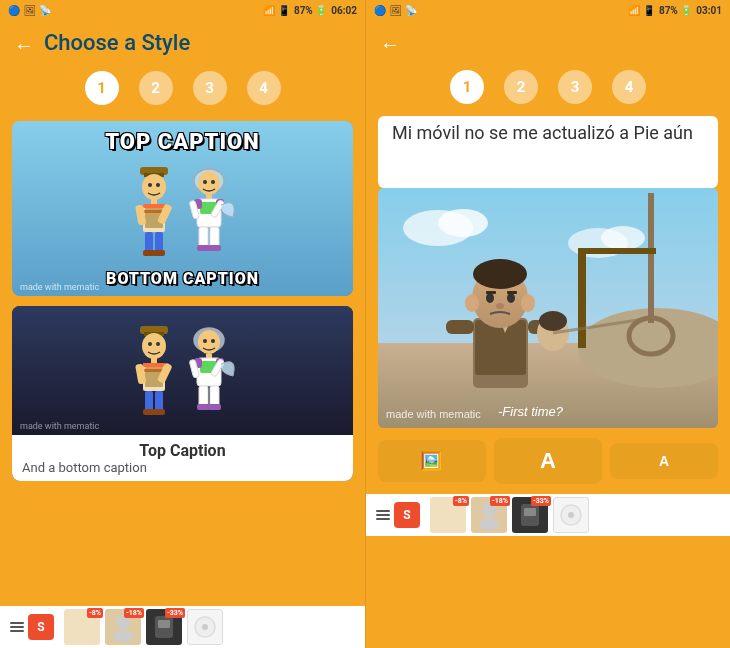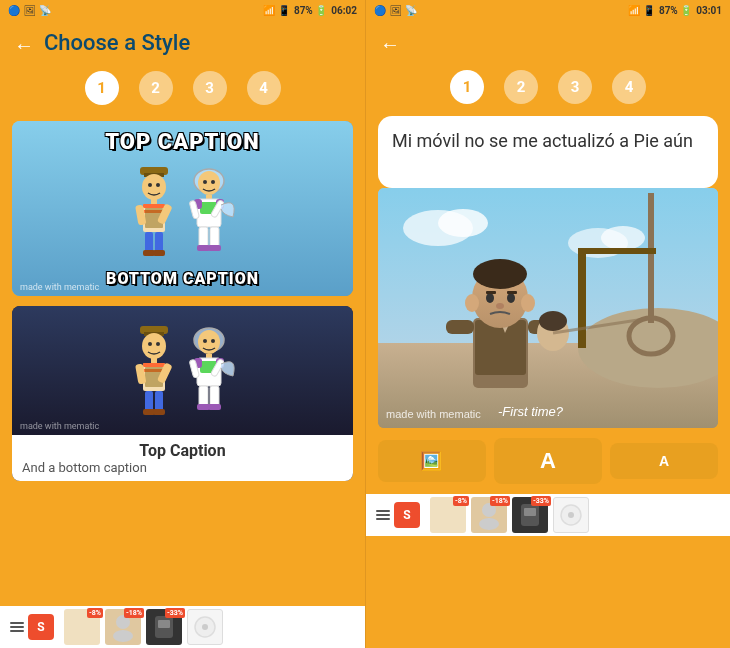--- a/index.html
+++ b/index.html
@@ -214,22 +214,22 @@
 
     .meme2-subtitle {
       font-size: 13px;
       color: #555;
     }
 
     
     .caption-text-area {
       background: #fff;
       margin: 0 12px;
-      border-radius: 14px;
-      padding: 12px 14px;
+      border-radius: 6px;
+      padding: 4px 14px;
       min-height: 72px;
     }
 
     .caption-text {
       font-size: 18px;
       color: #333;
       line-height: 1.4;
     }
 
     

